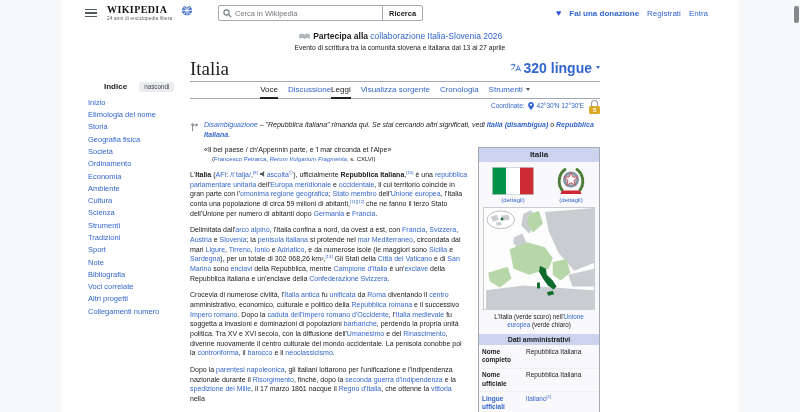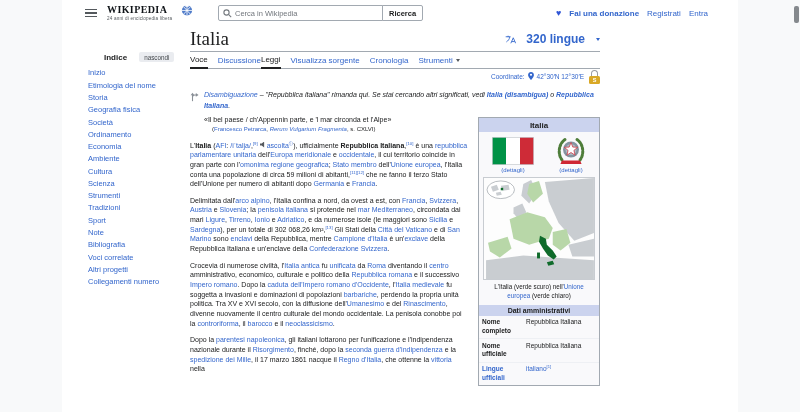--- a/index.html
+++ b/index.html
@@ -36,25 +36,25 @@
   .cols { display:flex; padding-left:26px; align-items:flex-start; }
   .toc { width:102px; padding-top:26px; flex:none; }
   .toc-head { display:flex; align-items:center; gap:12px; margin-bottom:5px;padding-left:16px; }
   .toc-title { font-size:8px; font-weight:bold; }
   .pill { background:#eaecf0; border:none; border-radius:2px; font-size:6.3px; color:#44484c; padding:1.5px 5px; cursor:pointer; font-family:inherit; }
   .toc-item { display:block; font-size:7.5px; padding:2.4px 0; line-height:1; }
 
   .main { width:410px; flex:none; }
   .title-row { display:flex; justify-content:space-between; align-items:flex-end; padding:2px 0 1px; border-bottom:1px solid #a2a9b1; }
   h1 { font-family:"Liberation Serif","DejaVu Serif",serif; font-size:19px; font-weight:400; line-height:22px; }
-  .lang-btn { display:flex; align-items:center; gap:10px; font-size:12px; font-weight:bold; margin-bottom:4px; }
+  .lang-btn { display:flex; align-items:center; gap:3px; font-size:14px; font-weight:bold; margin-bottom:4px; }
   .chev { width:0; height:0; border-left:2.5px solid transparent; border-right:2.5px solid transparent; border-top:3.5px solid #54595d; display:inline-block; margin-left:1px; }
   .lang-btn .chev { border-top-color:#3366cc; }
 
-  .tabs-row { display:flex; justify-content:flex-start; border-bottom:1px solid #a2a9b1; font-size:8px; }
+  .tabs-row { display:flex; justify-content:center; border-bottom:1px solid #a2a9b1; font-size:8px; }
   .tabs-left, .tabs-right { display:flex; gap:10px; align-items:center; }
   .tab { padding:3px 0 3px; color:#3366cc; }
   .tab.sel { color:#202122; border-bottom:2px solid #202122; margin-bottom:-1px; }
   .tools { display:flex; align-items:center; gap:2px; color:#3366cc; }
 
   .coord-row { display:flex; justify-content:flex-end; align-items:center; gap:3px; font-size:6.5px; padding:3px 16px 2px 0; position:relative; }
   .padlock { position:absolute; right:0; top:1px; width:11px; height:14px; }
   .lock-shackle { position:absolute; top:0; left:2.2px; width:6.6px; height:7px; border:1.5px solid #9b9ea3; border-bottom:none; border-radius:4px 4px 0 0; }
   .lock-body { position:absolute; bottom:0; width:11px; height:8px; background:#d9a826; border-radius:1.5px; color:#fff; font-size:5.5px; font-weight:bold; text-align:center; line-height:8px; }
 
@@ -121,20 +121,30 @@
       <button class="search-btn">Ricerca</button>
     </div>
     <div class="header-right">
       <span class="heart">♥</span>
       <a class="donate">Fai una donazione</a>
       <a>Registrati</a>
       <a>Entra</a>
     </div>
   </div>
 
+  <div class="banner">
+    <div class="banner-line1">
+      <svg width="13" height="8" viewBox="0 0 14 9" style="vertical-align:-1px">
+          <path d="M1 8 Q4 5.5 7 8 Q10 5.5 13 8 L13 3 Q10 0.5 7 3 Q4 0.5 1 3 Z" fill="#b0b6bc"></path>
+        </svg>
+      <span class="bold">Partecipa alla</span>
+      <a>collaborazione Italia-Slovenia 2026</a>
+    </div>
+    <div class="banner-line2">Evento di scrittura tra la comunità slovena e italiana dal 13 al 27 aprile</div>
+  </div>
 
   <div class="cols">
 
     <nav class="toc">
       <div class="toc-head">
         <span class="toc-title">Indice</span>
         <button class="pill">nascondi</button>
       </div>
       <div class="toc-list">
           <a class="toc-item">Inizio</a>

